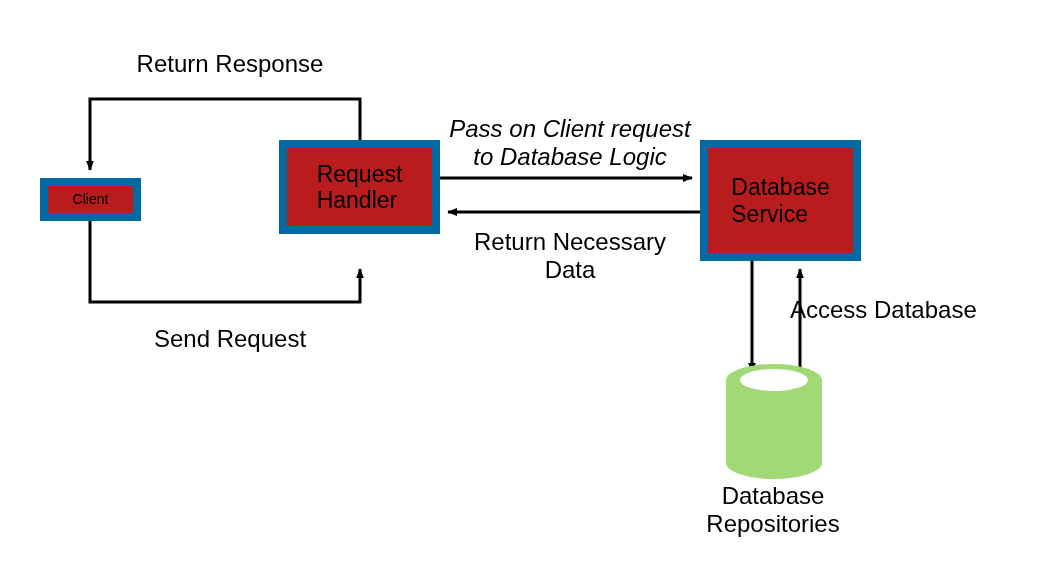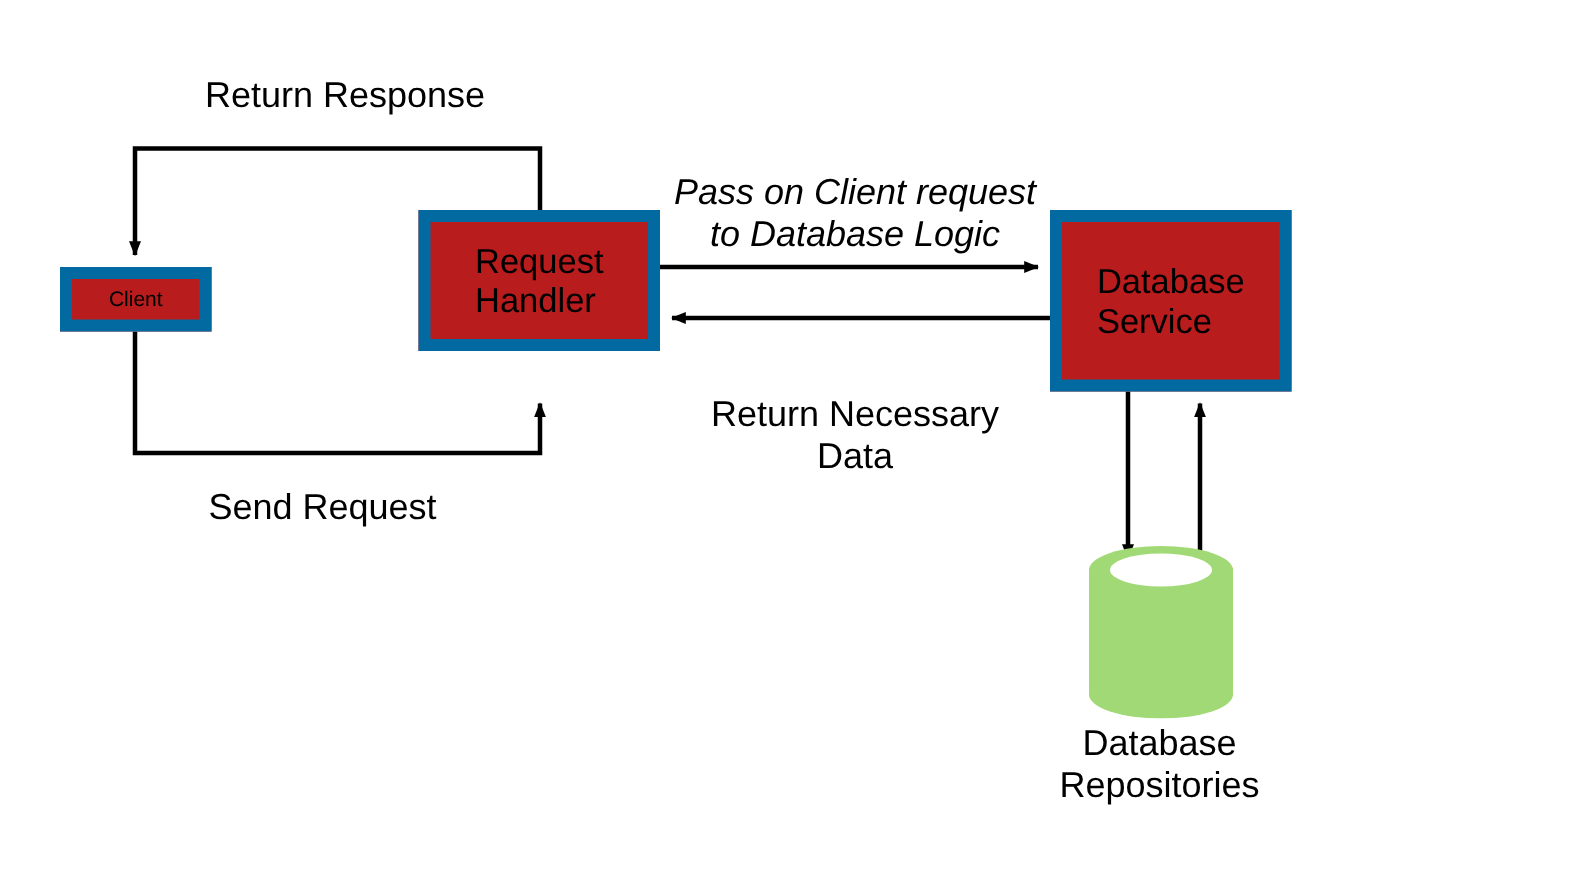--- a/index.html
+++ b/index.html
@@ -72,35 +72,34 @@
     font-size: 24px;
     z-index: 4;
     background: transparent;
   }
   #label-return-response {
     left: 80px;
     top: 50px;
     width: 300px;
   }
   #label-send-request {
-    left: 65px;
+    left: 80px;
     top: 325px;
     width: 300px;
   }
   #label-pass-on {
     left: 430px;
     top: 115px;
     width: 280px;
     font-style: italic;
   }
   #label-return-data {
     left: 430px;
     top: 228px;
     width: 280px;
-    margin-top: 35px;
   }
   #label-access-database {
     left: 790px;
     top: 296px;
     width: 255px;
     text-align: left;
   }
   #label-database-repositories {
     left: 673px;
     top: 482px;
@@ -162,17 +161,18 @@
   <div class="edge-label" id="label-return-response">Return Response</div>
 
   <div class="edge-label" id="label-send-request">Send Request</div>
 
   <div class="edge-label" id="label-pass-on">Pass on Client request
 to Database Logic</div>
 
   <div class="edge-label" id="label-return-data">Return Necessary
 Data</div>
 
+  <div class="edge-label" id="label-access-database">Access Database</div>
 
   <div class="edge-label" id="label-database-repositories">Database
 Repositories</div>
 
 </div>
 
 </body></html>

